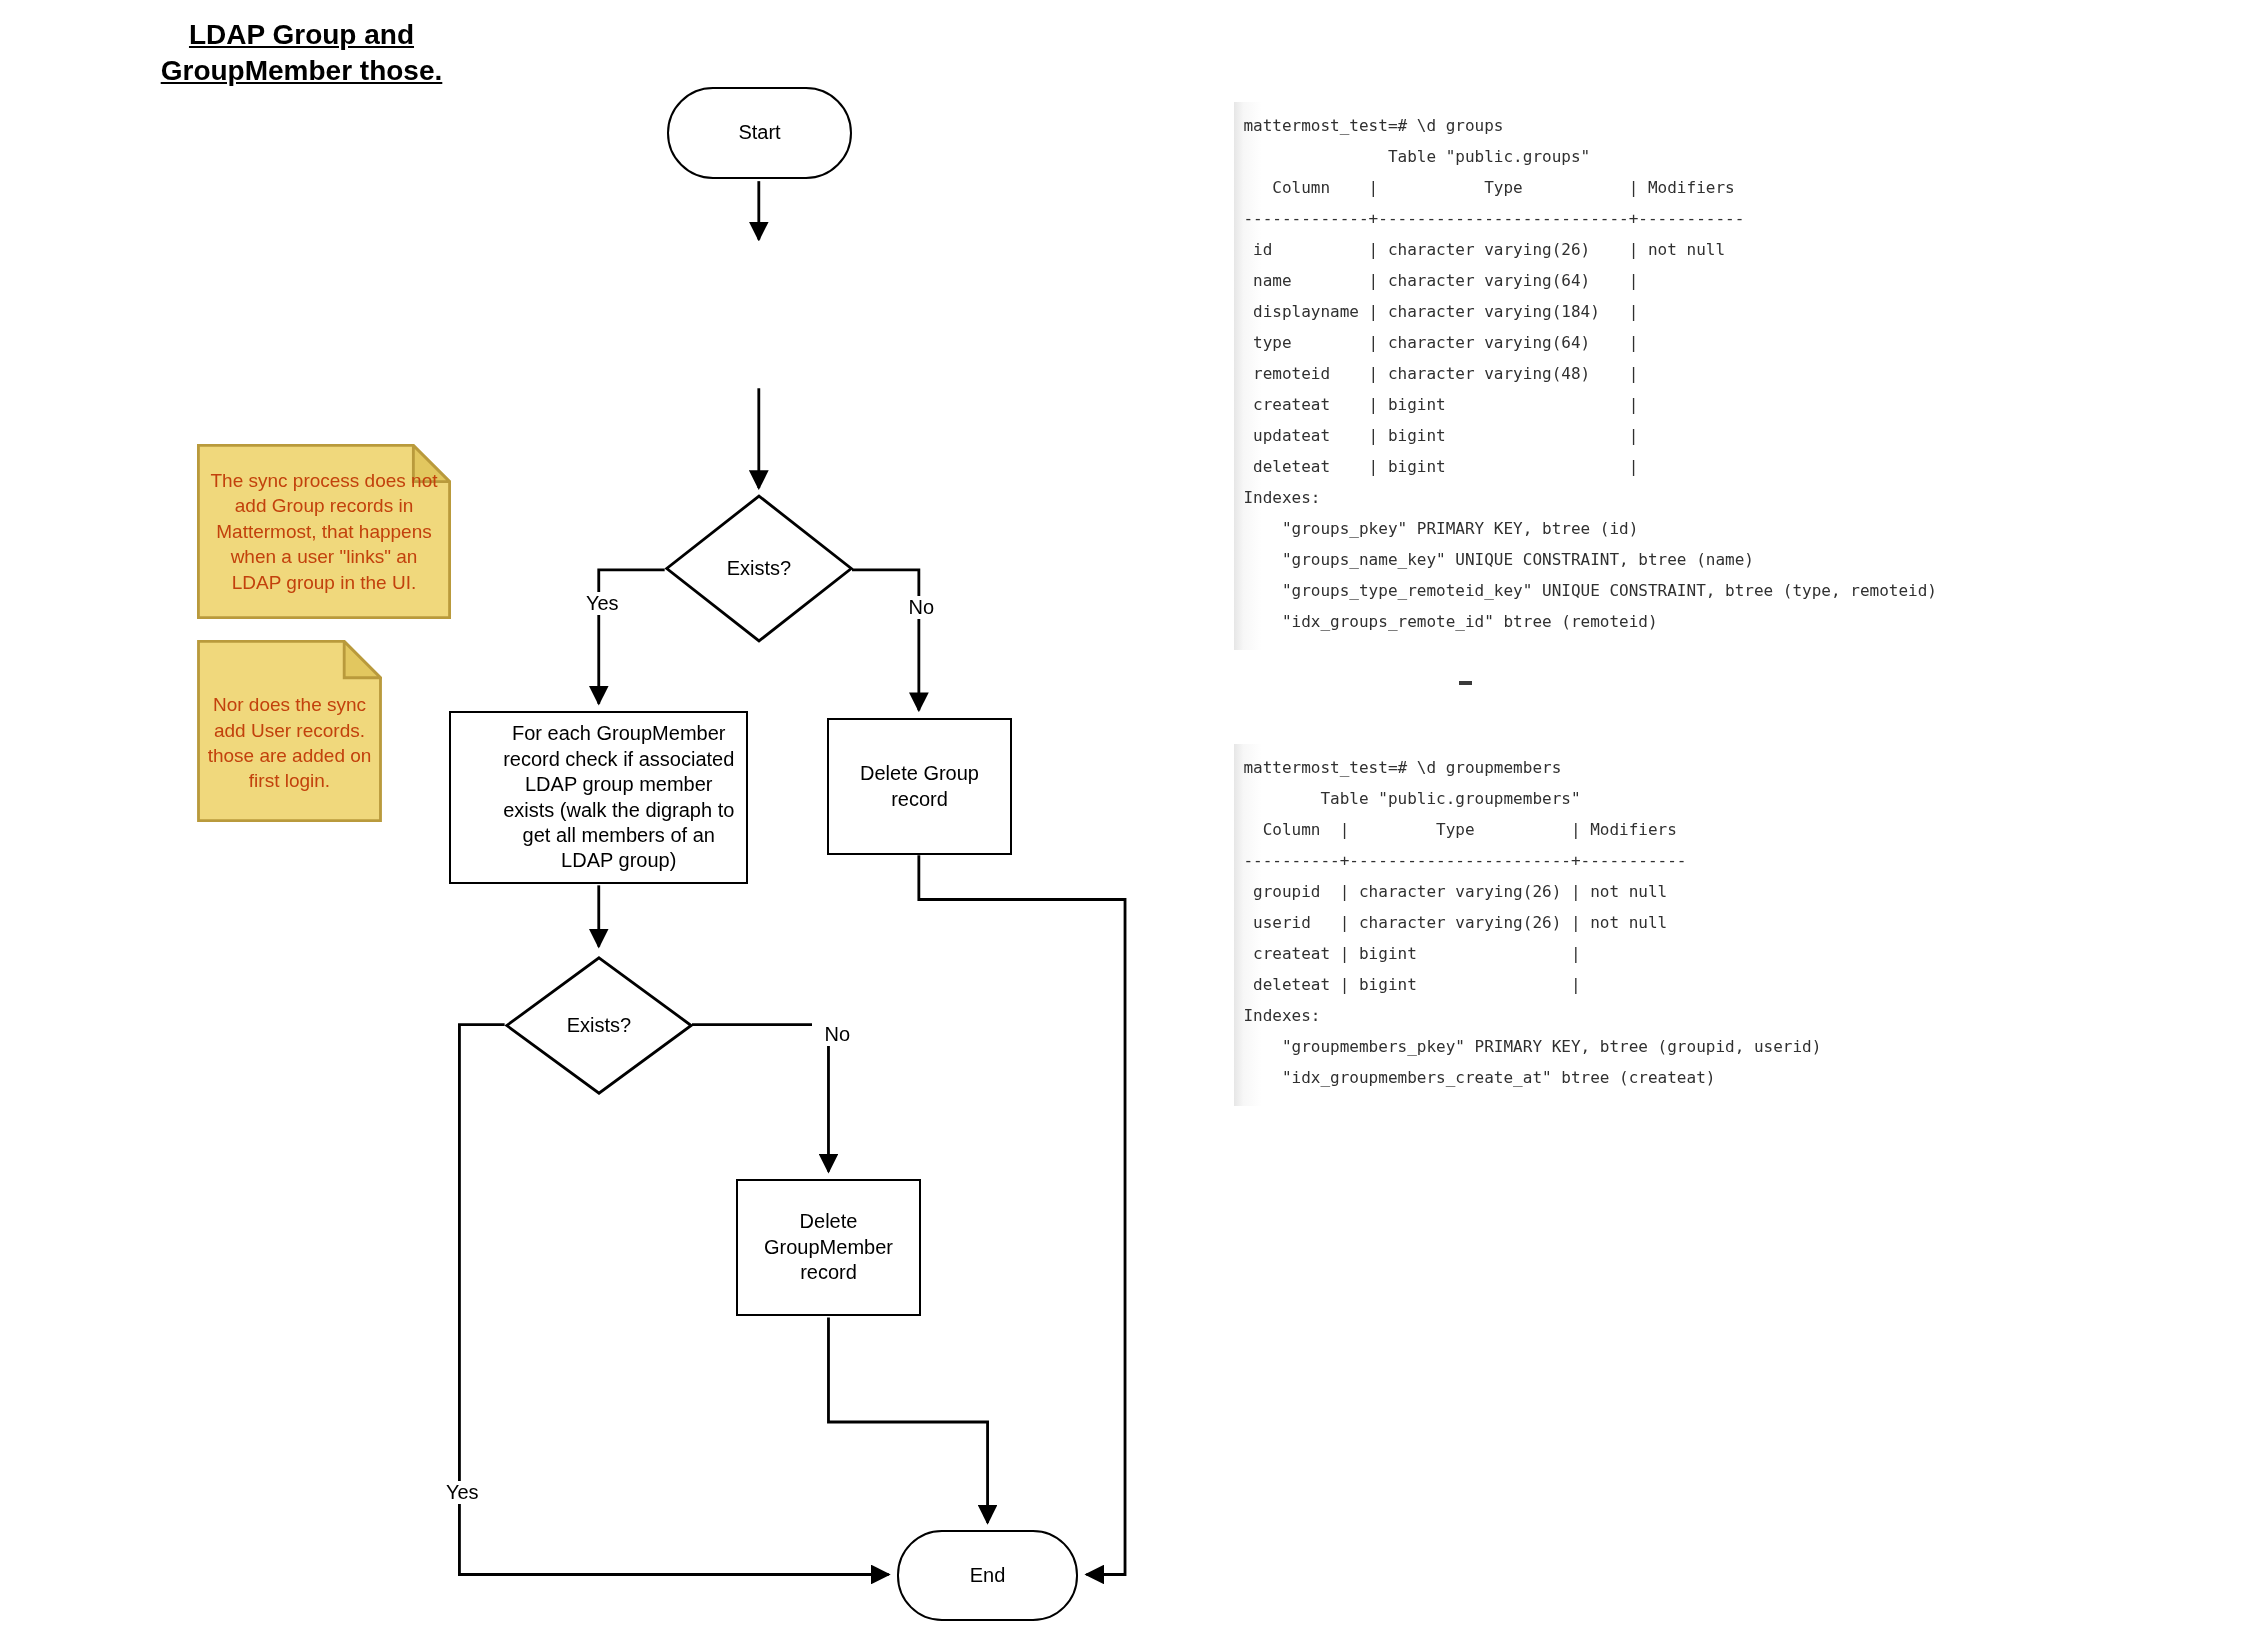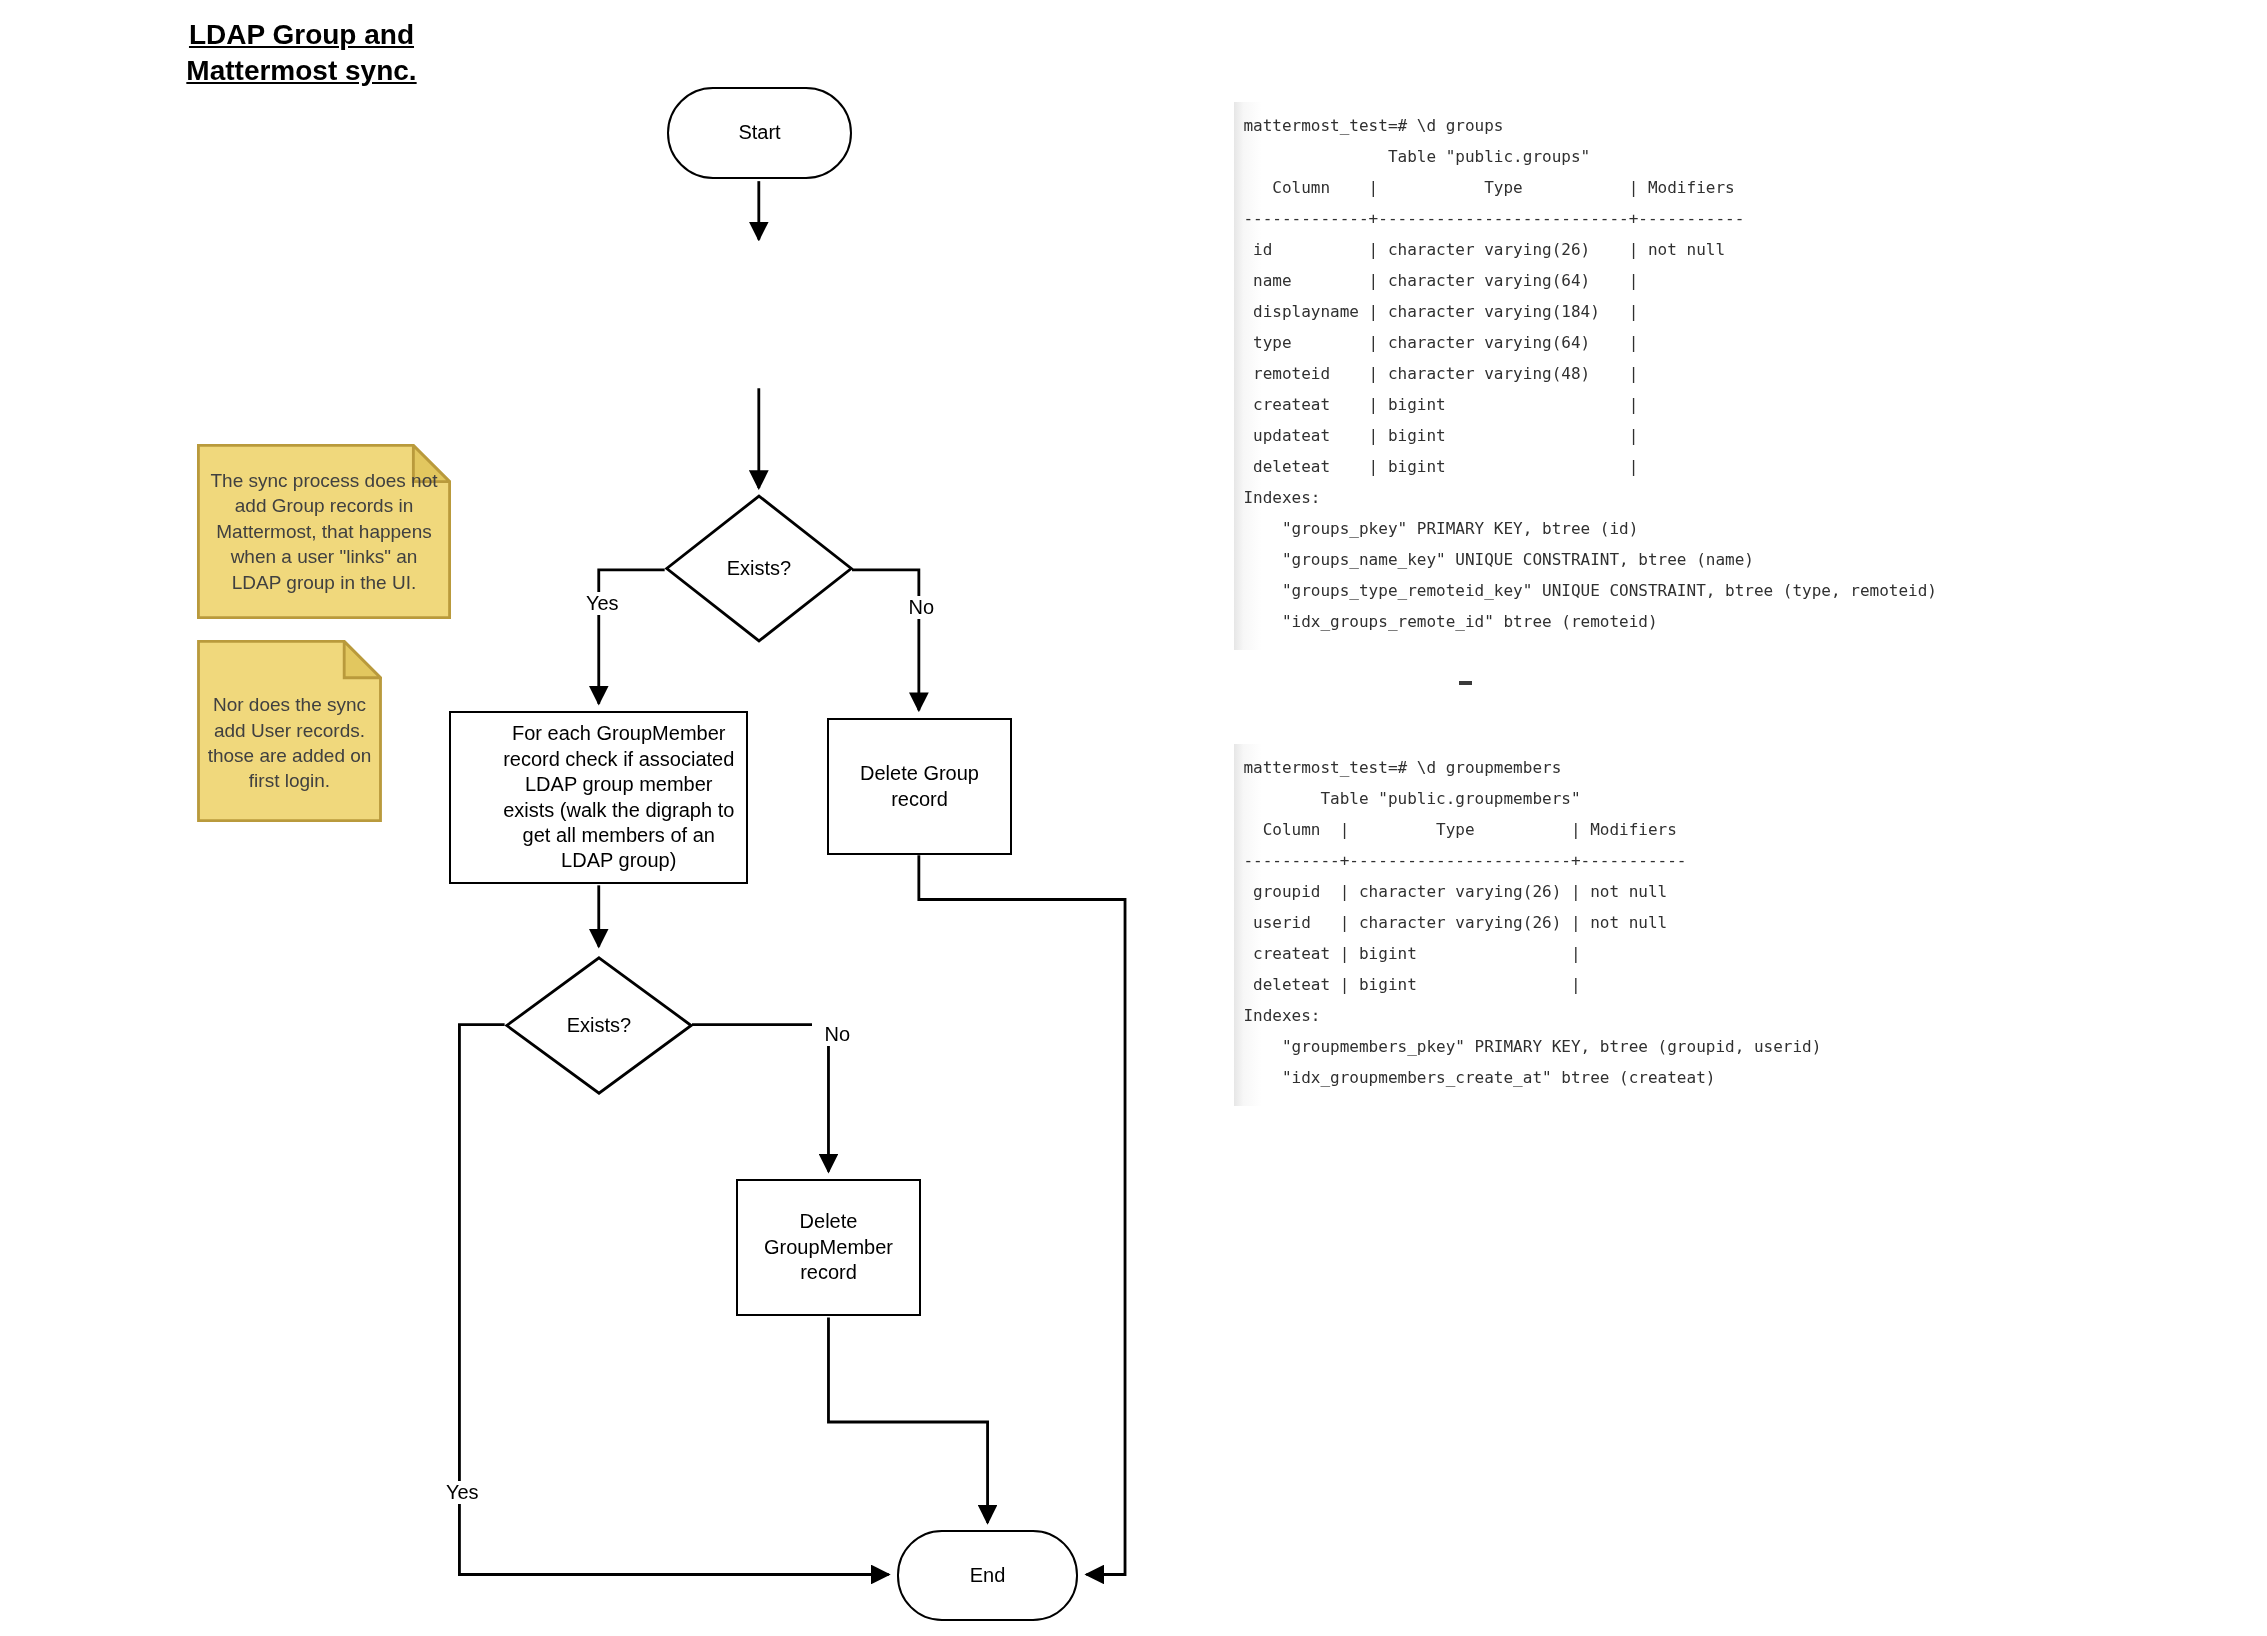--- a/index.html
+++ b/index.html
@@ -12,39 +12,39 @@
   .terminator{border-radius:46px;}
   .diamond-wrap{position:absolute;}
   .diamond-label{position:absolute;left:0;top:0;width:100%;height:100%;display:flex;
                  align-items:center;justify-content:center;font-size:20px;}
   
   .edge-label{position:absolute;background:#fff;padding:0 2.8px;font-size:20px;text-align:center;}
   
   .note{position:absolute;}
   .note-text{position:absolute;left:0;top:0;width:100%;height:100%;display:flex;
              align-items:center;justify-content:center;text-align:center;
-             font-size:19px;line-height:25.4px;padding:13px 9.4px;box-sizing:border-box;color:#404040;}
+             font-size:19px;line-height:25.4px;padding:13px 9.4px;box-sizing:border-box;color:#c2410c;}
   
   .terminal{position:absolute;background:linear-gradient(90deg,#e6e6e6 0px,#f7f7f7 9.4px,#ffffff 28px);
             padding:7.5px 11.3px 13px 9.4px;}
   .terminal .tline{font-family:"DejaVu Sans Mono", monospace;font-size:16px;line-height:31px;
                    white-space:pre;color:#303030;}
   .cursor-dash{position:absolute;background:#3a3a3a;}
   
   .page-title{position:absolute;font-weight:bold;font-size:28px;line-height:36px;text-align:center;}
   svg.edges{position:absolute;left:0;top:0;width:2267px;height:1637px;pointer-events:none;}
 </style>
 </head>
 <body>
 
 <div id="canvas">
 
   <div class="page-title" style="left:113px;top:17px;width:377px;text-decoration:underline;">
     <div>LDAP Group and</div>
-    <div>Mattermost sync.</div>
+    <div>GroupMember those.</div>
   </div>
 
   <svg class="edges" viewBox="0 0 2408 1738" width="2267" height="1637">
     <defs>
       <marker id="arr" viewBox="0 0 10 10" refX="9" refY="5" markerWidth="7" markerHeight="7" orient="auto-start-reverse" markerUnits="strokeWidth">
         <path d="M0,0 L10,5 L0,10 z" fill="#000"></path>
       </marker>
     </defs>
     <g stroke="#000" stroke-width="3" fill="none">
       <polyline points="806,192 806,254" marker-end="url(#arr)"></polyline>

